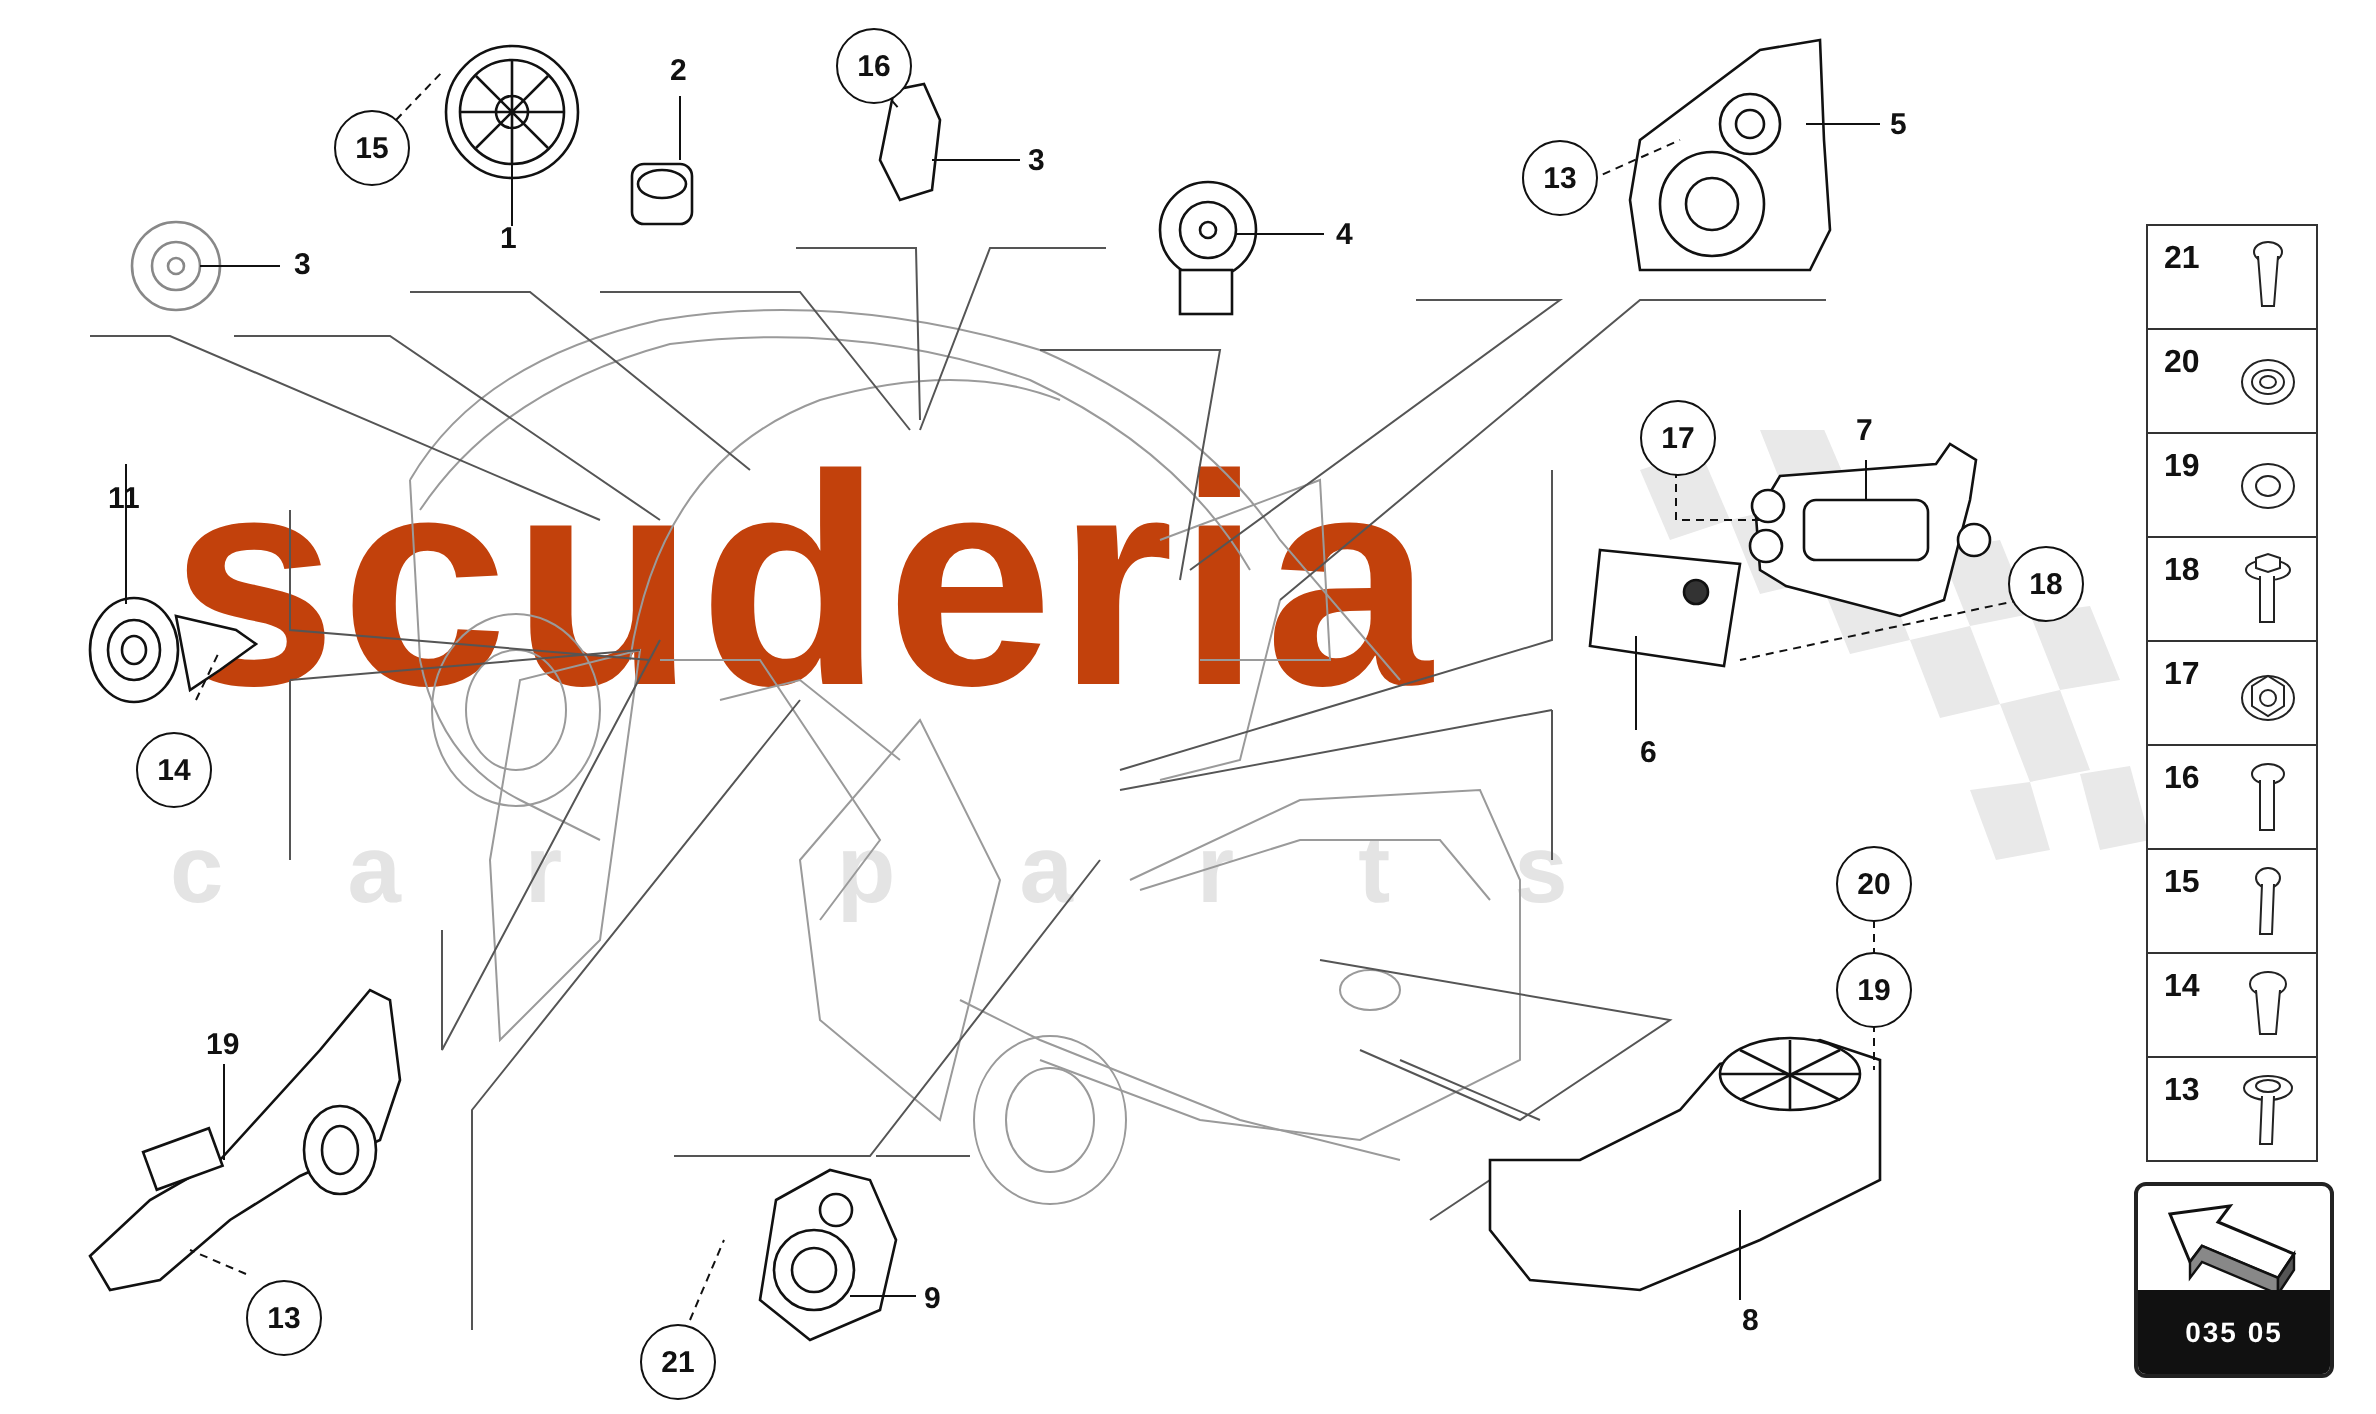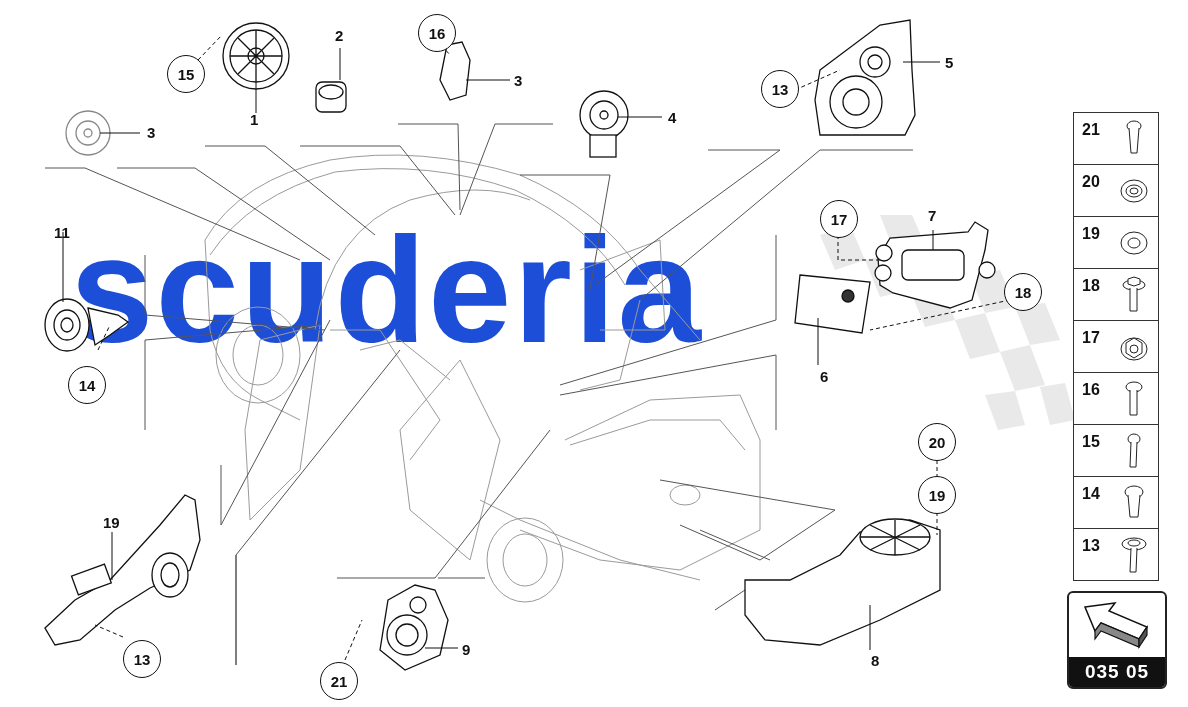--- a/index.html
+++ b/index.html
@@ -1,35 +1,36 @@
 <!DOCTYPE html>
 <html><head>
 <meta charset="utf-8">
 <style>
   html, body { margin:0; padding:0; background:#ffffff; }
   body { width:1188px; height:707px; position:relative; overflow:hidden; font-family:"Liberation Sans", sans-serif; }
   #canvas { position:absolute; left:0; top:0; width:1188px; height:707px; }
-  .wm1 { position:absolute; left:70px; top:215px; font-family:"Liberation Sans", sans-serif; font-weight:bold; font-size:150px; color:#1d4ed8; letter-spacing:2px; line-height:1; }
+  .wm1 { position:absolute; left:85px; top:215px; font-family:"Liberation Sans", sans-serif; font-weight:bold; font-size:150px; color:#c2410c; letter-spacing:2px; line-height:1; }
   .wm2 { position:absolute; left:85px; top:412px; font-family:"Liberation Sans", sans-serif; font-weight:bold; font-size:48px; color:#e4e4e4; letter-spacing:62px; line-height:1; }
   .callout { position:absolute; width:38px; height:38px; border:1.6px solid #111; border-radius:50%; background:#fff; display:flex; align-items:center; justify-content:center; font-size:15px; font-weight:bold; color:#111; box-sizing:border-box; }
   .num { position:absolute; font-size:15px; font-weight:bold; color:#111; }
   .legend { position:absolute; left:1073px; top:112px; width:84px; border:1.4px solid #333; background:#fff; }
   .legend-row { height:51px; border-bottom:1.4px solid #333; position:relative; }
   .legend-row:last-child { border-bottom:none; }
   .legend-num { position:absolute; left:8px; top:8px; font-size:16px; font-weight:bold; color:#111; }
   .legend-icon { position:absolute; left:42px; top:6px; width:36px; height:40px; }
   .nav-box { position:absolute; left:1067px; top:591px; width:96px; height:94px; border:2px solid #222; border-radius:6px; background:#fff; overflow:hidden; }
-  .nav-code { position:absolute; left:0; bottom:0; width:100%; height:30px; background:#111; color:#fff; font-size:19px; font-weight:bold; display:flex; align-items:center; justify-content:center; letter-spacing:1px; }
+  .nav-code { position:absolute; left:0; bottom:0; width:100%; height:42px; background:#111; color:#fff; font-size:14px; font-weight:bold; display:flex; align-items:center; justify-content:center; letter-spacing:1px; }
 </style>
 </head>
 <body>
 
 <div id="canvas">
 
   <div class="wm1">scuderia</div>
+  <div class="wm2">car parts</div>
 
   <svg style="position:absolute;left:820px;top:215px" width="260" height="250">
     <g fill="#e9e9e9">
       <polygon points="0,20 30,10 45,45 15,55"></polygon>
       <polygon points="60,0 90,-5 105,30 75,38"></polygon>
       <polygon points="45,45 75,38 90,75 60,82"></polygon>
       <polygon points="105,30 135,25 150,60 120,67"></polygon>
       <polygon points="90,75 120,67 135,105 105,112"></polygon>
       <polygon points="150,60 180,55 195,92 165,98"></polygon>
       <polygon points="135,105 165,98 180,137 150,144"></polygon>
@@ -178,21 +179,21 @@
   <div class="num" style="left:250px;top:111px">1</div>
   <div class="num" style="left:335px;top:27px">2</div>
   <div class="num" style="left:514px;top:72px">3</div>
   <div class="num" style="left:668px;top:109px">4</div>
   <div class="num" style="left:945px;top:54px">5</div>
   <div class="num" style="left:820px;top:368px">6</div>
   <div class="num" style="left:928px;top:207px">7</div>
   <div class="num" style="left:871px;top:652px">8</div>
   <div class="num" style="left:462px;top:641px">9</div>
   <div class="num" style="left:103px;top:514px">19</div>
-  <div class="num" style="left:54px;top:224px">11</div>
+  <div class="num" style="left:54px;top:241px">11</div>
   <div class="num" style="left:147px;top:124px">3</div>
 
   <div class="callout" style="left:167px;top:55px">15</div>
   <div class="callout" style="left:418px;top:14px">16</div>
   <div class="callout" style="left:761px;top:70px">13</div>
   <div class="callout" style="left:820px;top:200px">17</div>
   <div class="callout" style="left:1004px;top:273px">18</div>
   <div class="callout" style="left:68px;top:366px">14</div>
   <div class="callout" style="left:123px;top:640px">13</div>
   <div class="callout" style="left:320px;top:662px">21</div>

